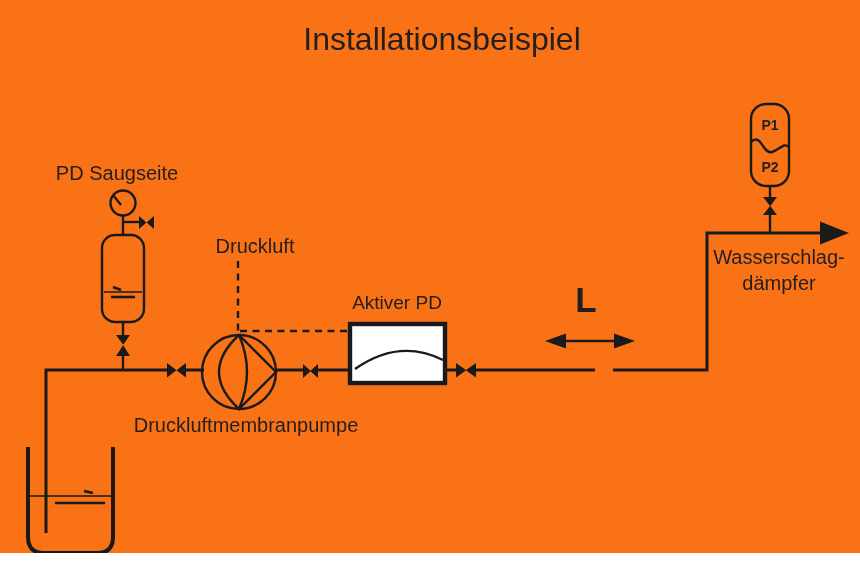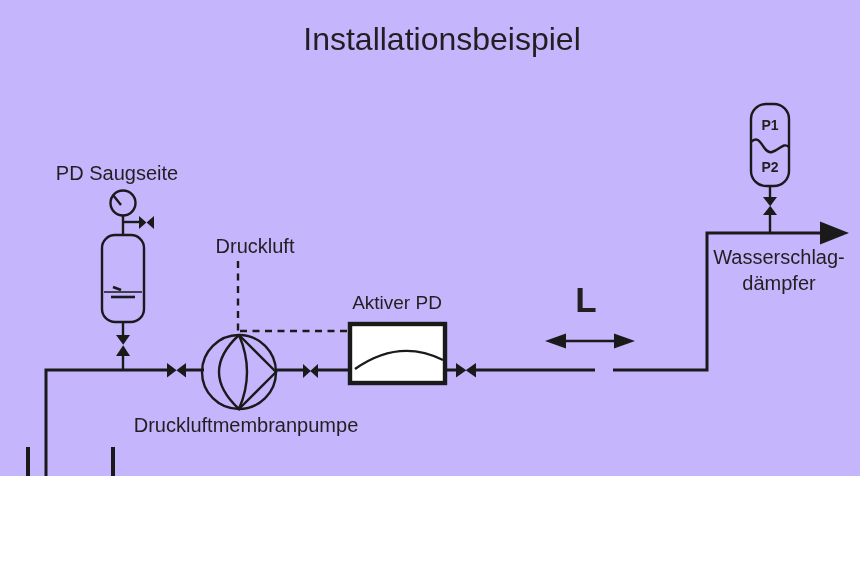--- a/index.html
+++ b/index.html
@@ -1,16 +1,16 @@
 <!DOCTYPE html>
 <html><head>
 <meta charset="utf-8">
 <style>
   html,body{margin:0;padding:0;background:#ffffff;}
-  .canvas{position:relative;width:860px;height:476px;background:#c4b5fd;overflow:hidden;
+  .canvas{position:relative;width:860px;height:553px;background:#f97316;overflow:hidden;
           font-family:"Liberation Sans", sans-serif;}
   svg{display:block;}
   .pipe{stroke:#1a1a1a;stroke-width:3;fill:none;}
   .thin{stroke:#1a1a1a;stroke-width:1.6;fill:none;}
   .sym{stroke:#1a1a1a;stroke-width:2.4;fill:none;}
   .sym-thick{stroke:#1a1a1a;stroke-width:4.4;fill:#ffffff;}
   .tankwall{stroke:#1a1a1a;stroke-width:4;fill:none;}
   .valve{fill:#1a1a1a;stroke:none;}
   .dash{stroke:#1a1a1a;stroke-width:2.4;fill:none;stroke-dasharray:7 5.5;}
   .lvl2{stroke:#1a1a1a;stroke-width:2.6;fill:none;}

